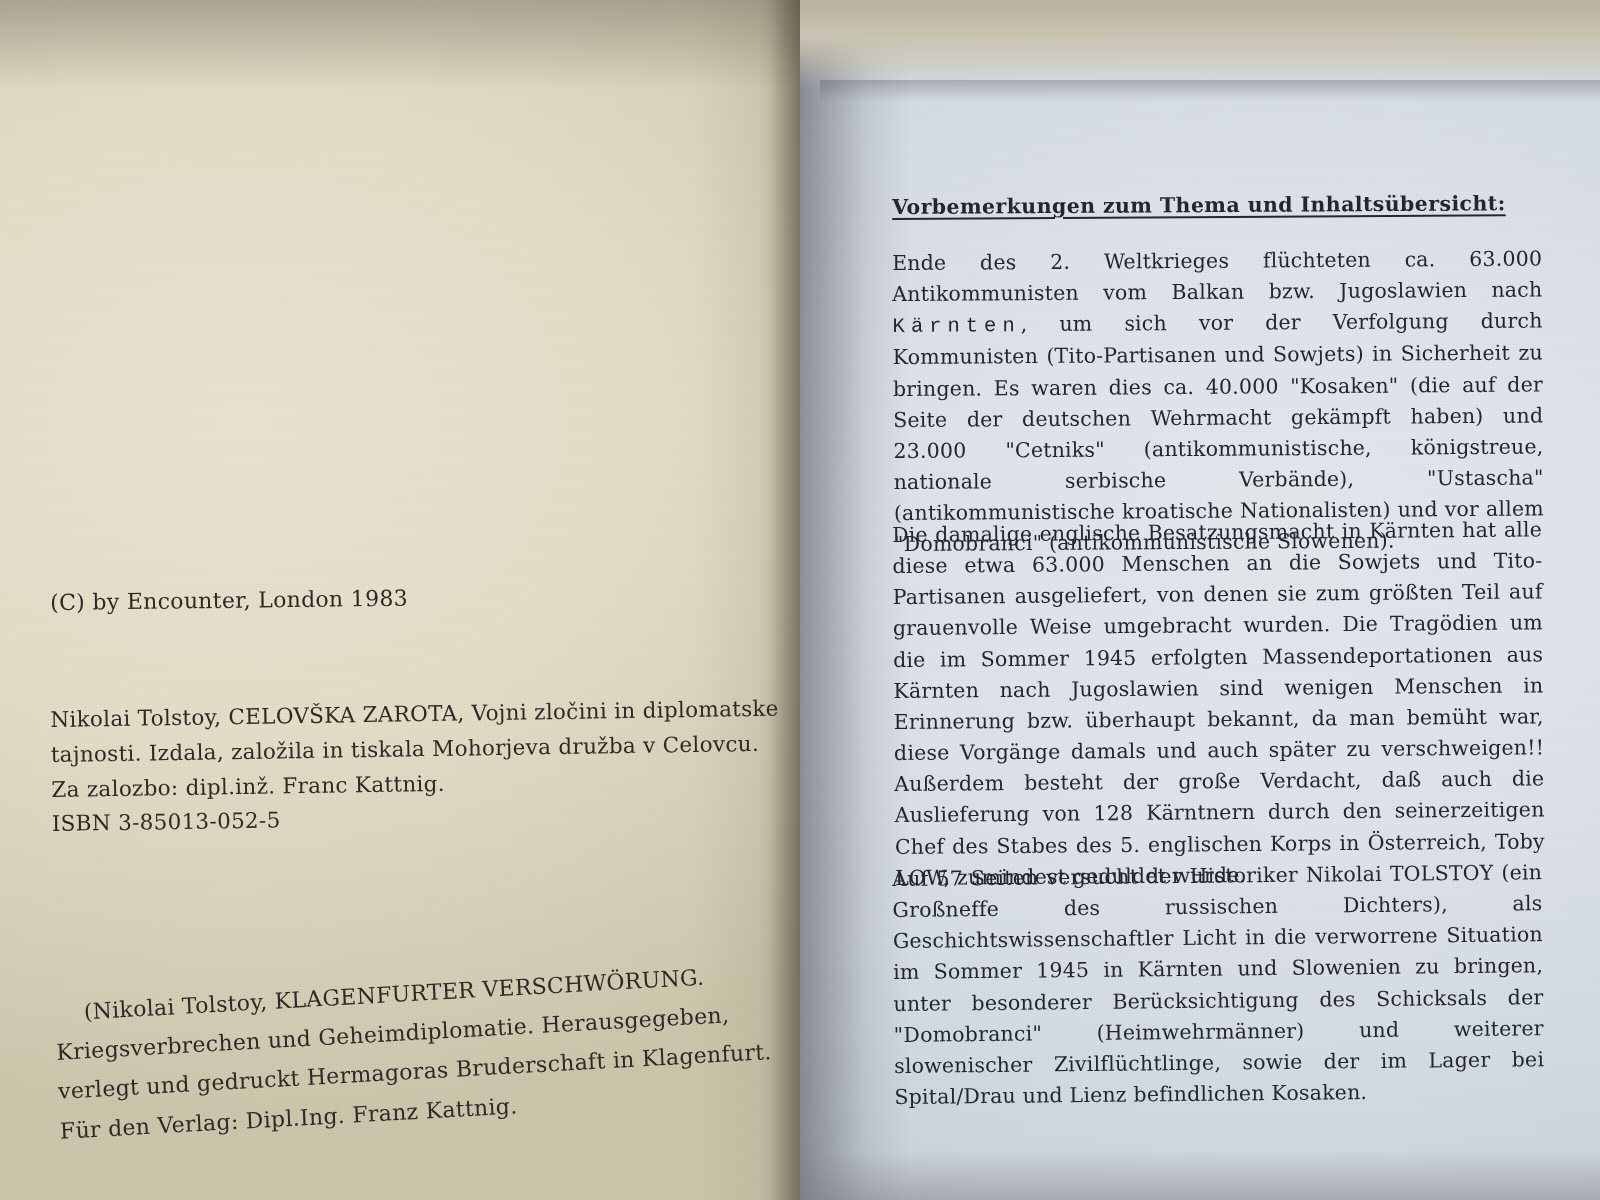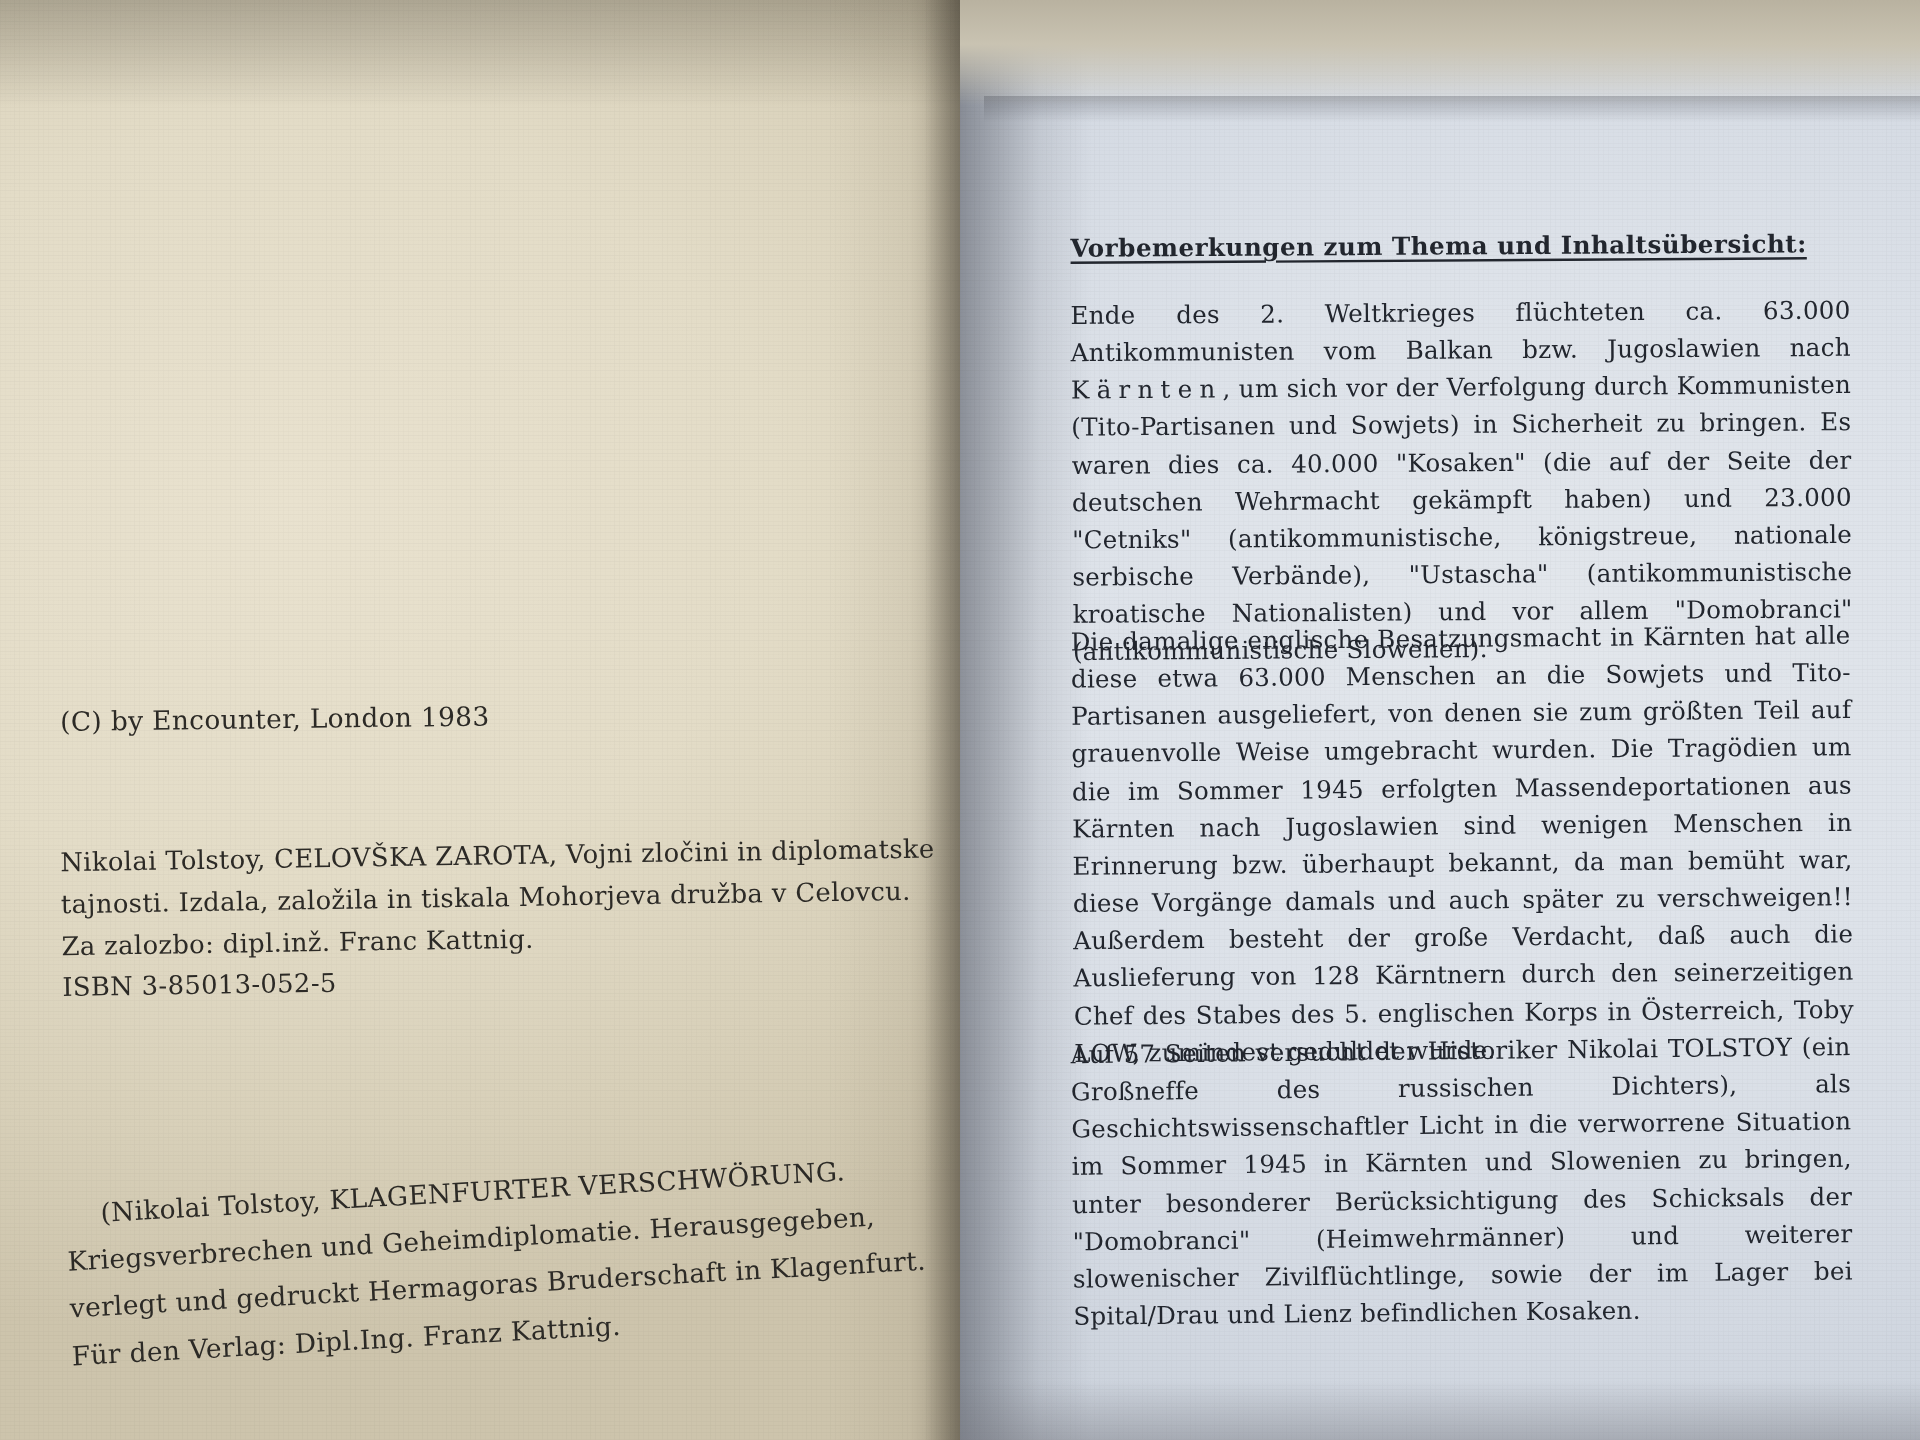--- a/index.html
+++ b/index.html
@@ -144,21 +144,21 @@
     letter-spacing: 0.4px;
     text-align: left;
     transform: rotate(-0.35deg);
     transform-origin: left top;
     font-size: 20.5px;
   }
   #r-para-1 { top: 248px; transform: rotate(-0.4deg); transform-origin: left top; }
   #r-para-2 { top: 520px; transform: rotate(-0.5deg); transform-origin: left top; }
   #r-para-3 { top: 864px; transform: rotate(-0.6deg); transform-origin: left top; }
 
-  .spaced { letter-spacing: 6px; }
+  .spaced { letter-spacing: 6px; font-family: Liberation Mono, monospace; }
 
   
   .grain {
     position: absolute; inset: 0;
     pointer-events: none;
     opacity: 0.05;
     background-image:
       repeating-linear-gradient(0deg, rgba(0,0,0,0.5) 0px, rgba(0,0,0,0) 1px, rgba(0,0,0,0) 3px),
       repeating-linear-gradient(90deg, rgba(0,0,0,0.4) 0px, rgba(0,0,0,0) 1px, rgba(0,0,0,0) 4px);
   }

